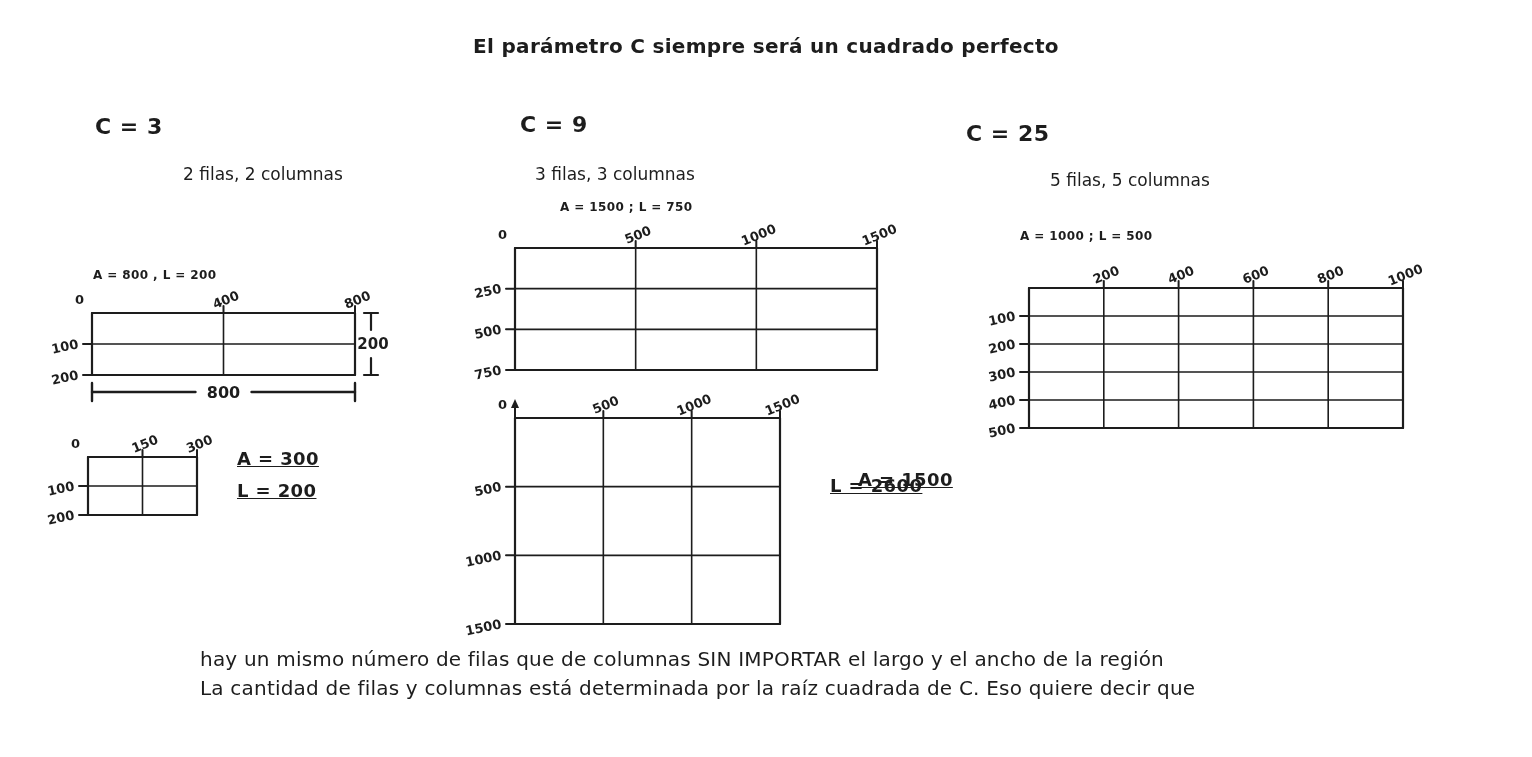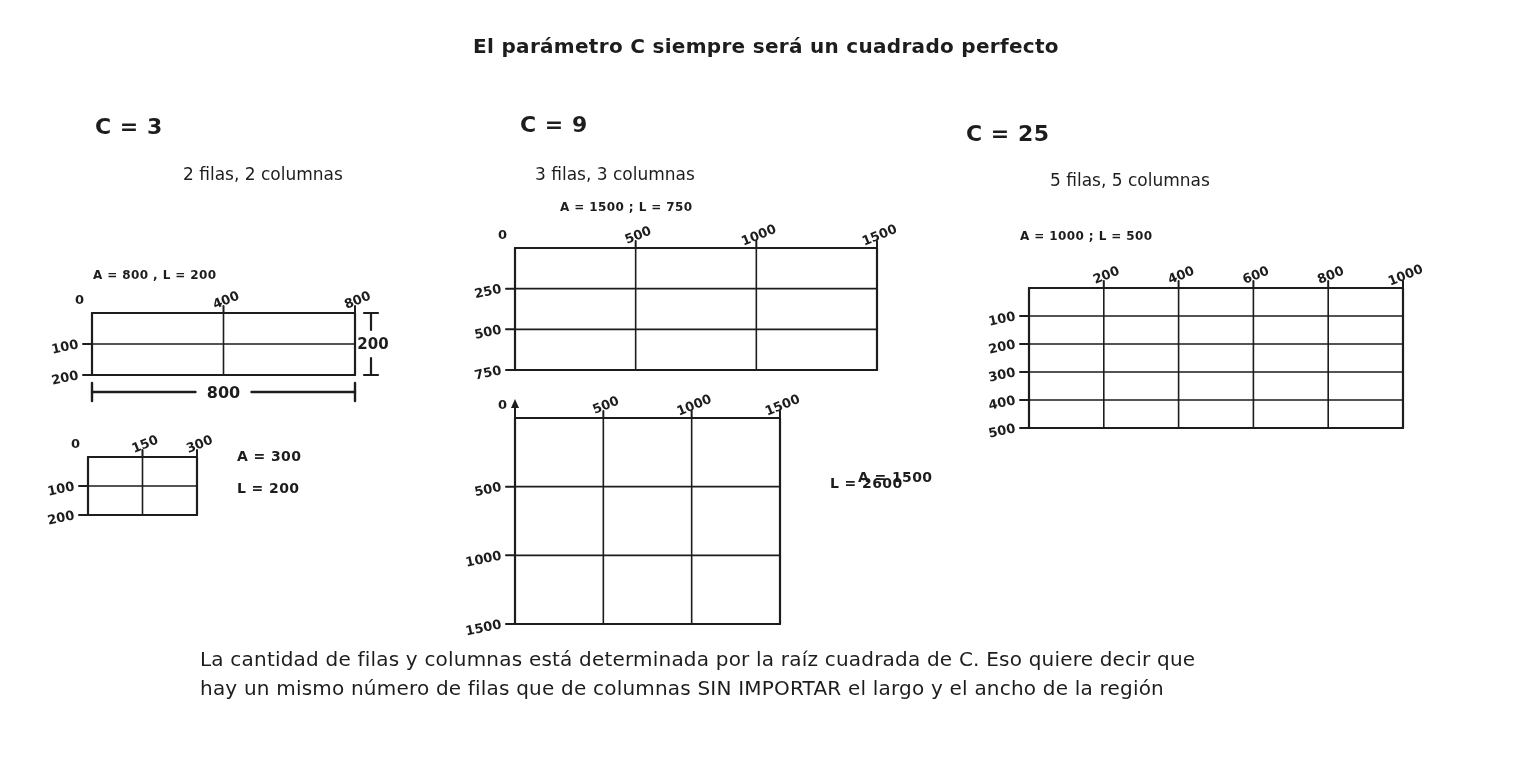--- a/index.html
+++ b/index.html
@@ -13,21 +13,21 @@
   }
   .abs{position:absolute;}
   .title{
     left:0;right:0;top:34px;
     text-align:center;
     font-size:20px;font-weight:600;letter-spacing:.3px;
   }
   .c-label{font-size:22px;font-weight:600;letter-spacing:.5px;}
   .dims-label{font-size:17px;font-weight:500;}
   .params-label{font-size:12px;font-weight:700;letter-spacing:.4px;}
-  .side-label{font-size:14px;font-weight:700;letter-spacing:.4px;}
+  .side-label{font-size:18px;font-weight:700;letter-spacing:.4px;text-decoration:underline;}
   .footer{
     left:200px;top:645px;
     font-size:20px;font-weight:500;line-height:29px;letter-spacing:.2px;
   }
   svg.grid{overflow:visible;}
   svg.grid text{font-family:"DejaVu Sans", sans-serif;}
 </style>
 </head>
 <body>
 
@@ -178,17 +178,17 @@
       <text x="33" y="90" fill="#1d1d1d" font-size="13" font-weight="700" text-anchor="end" transform="rotate(-12 33 90)">200</text>
       <line x1="37" y1="114" x2="46" y2="114" stroke="#1d1d1d" stroke-width="2" stroke-linecap="round"></line>
       <text x="33" y="118" fill="#1d1d1d" font-size="13" font-weight="700" text-anchor="end" transform="rotate(-12 33 118)">300</text>
       <line x1="37" y1="142" x2="46" y2="142" stroke="#1d1d1d" stroke-width="2" stroke-linecap="round"></line>
       <text x="33" y="146" fill="#1d1d1d" font-size="13" font-weight="700" text-anchor="end" transform="rotate(-12 33 146)">400</text>
       <line x1="37" y1="170" x2="46" y2="170" stroke="#1d1d1d" stroke-width="2" stroke-linecap="round"></line>
       <text x="33" y="174" fill="#1d1d1d" font-size="13" font-weight="700" text-anchor="end" transform="rotate(-12 33 174)">500</text>
     </svg>
 
   <div class="abs footer">
+    <div>hay un mismo número de filas que de columnas SIN IMPORTAR el largo y el ancho de la región</div>
     <div>La cantidad de filas y columnas está determinada por la raíz cuadrada de C. Eso quiere decir que</div>
-    <div>hay un mismo número de filas que de columnas SIN IMPORTAR el largo y el ancho de la región</div>
   </div>
 
 </div>
 
 </body></html>

